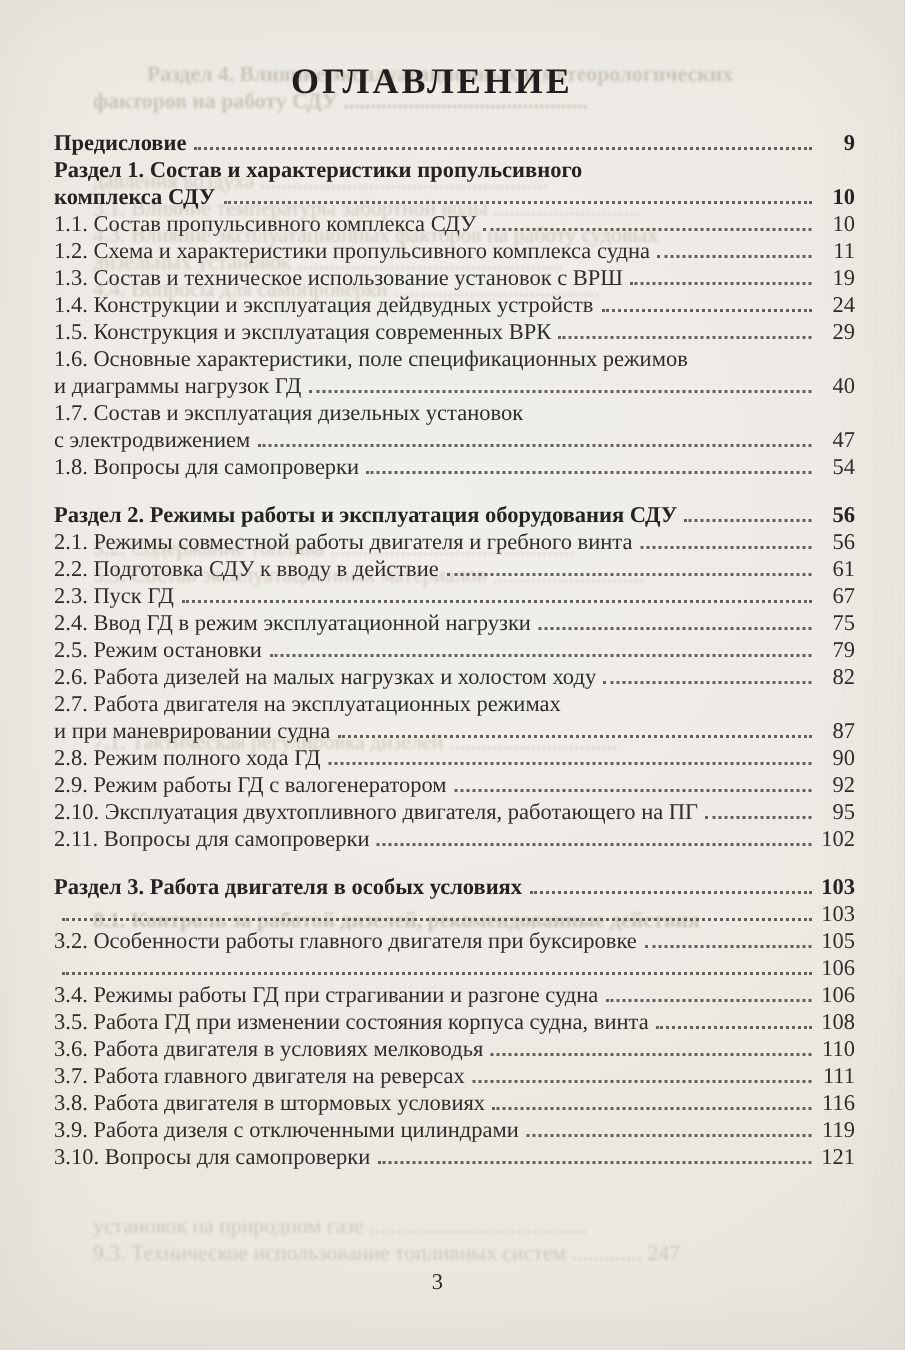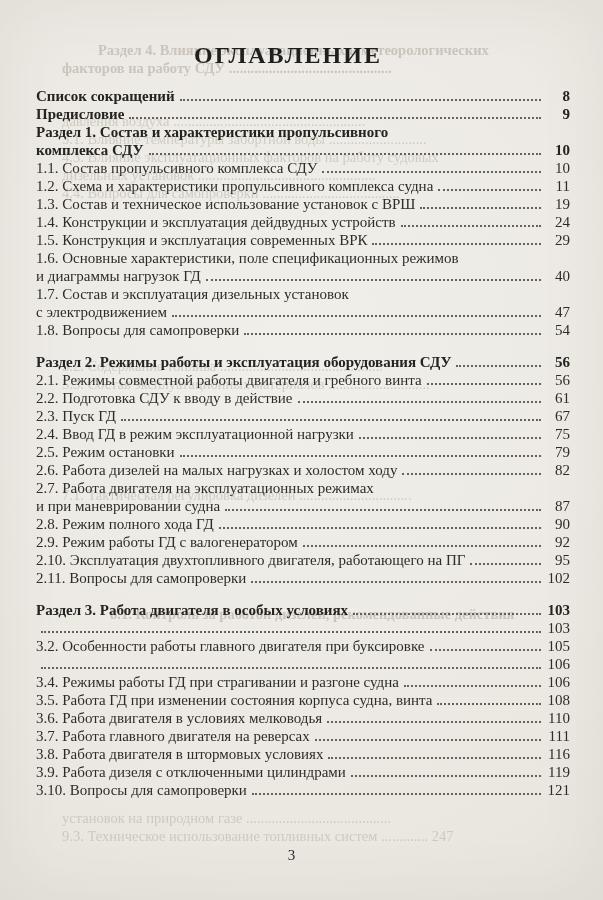--- a/index.html
+++ b/index.html
@@ -81,37 +81,30 @@
       <div class="ghost-line bold" style="left: 98px; top: 42px;">Раздел 4. Влияние эксплуатационных и метеорологических</div>
       <div class="ghost-line bold" style="left: 62px; top: 60px;">факторов на работу СДУ .............................................</div>
       <div class="ghost-line" style="left: 62px; top: 113px;">давления воздуха .....................................................</div>
       <div class="ghost-line" style="left: 62px; top: 131px;">3.1. Влияние температуры забортной воды ...........................</div>
       <div class="ghost-line" style="left: 62px; top: 149px;">4.3. Влияние эксплуатационных факторов на работу судовых</div>
       <div class="ghost-line" style="left: 62px; top: 167px;">дизельных установок .................................................</div>
       <div class="ghost-line" style="left: 62px; top: 185px;">4.4. Вопросы для самопроверки ......................................</div>
       <div class="ghost-line" style="left: 62px; top: 358px;">5.2. Содержание топлива .............................................</div>
       <div class="ghost-line" style="left: 62px; top: 376px;">5.3. Состав эксплуатационных материалов ............................</div>
       <div class="ghost-line" style="left: 62px; top: 487px;">7.1. Тактическая регулировка дизелей ...............................</div>
-      <div class="ghost-line bold" style="left: 62px; top: 606px; margin-left: 48px;">8.1. Контроль за работой дизелей, рекомендованные действия</div>
+      <div class="ghost-line bold" style="left: 62px; top: 606px;">8.1. Контроль за работой дизелей, рекомендованные действия</div>
       <div class="ghost-line" style="left: 62px; top: 810px;">установок на природном газе ........................................</div>
       <div class="ghost-line" style="left: 62px; top: 828px;">9.3. Техническое использование топливных систем ............. 247</div>
     </div>
 
   <div class="content">
     <h1 class="doc-title">ОГЛАВЛЕНИЕ</h1>
     <div class="toc">
         <div class="entry bold">
           <div class="row">
-            <span class="label">Список сокращений</span>
-            <span class="leader"></span>
-            <span class="pagenum">8</span>
-          </div>
-        </div>
-        <div class="entry bold">
-          <div class="row">
             <span class="label">Предисловие</span>
             <span class="leader"></span>
             <span class="pagenum">9</span>
           </div>
         </div>
         <div class="entry bold">
           <div class="row">
             <span class="label">Раздел 1. Состав и характеристики пропульсивного</span>
           </div>
           <div class="row">

